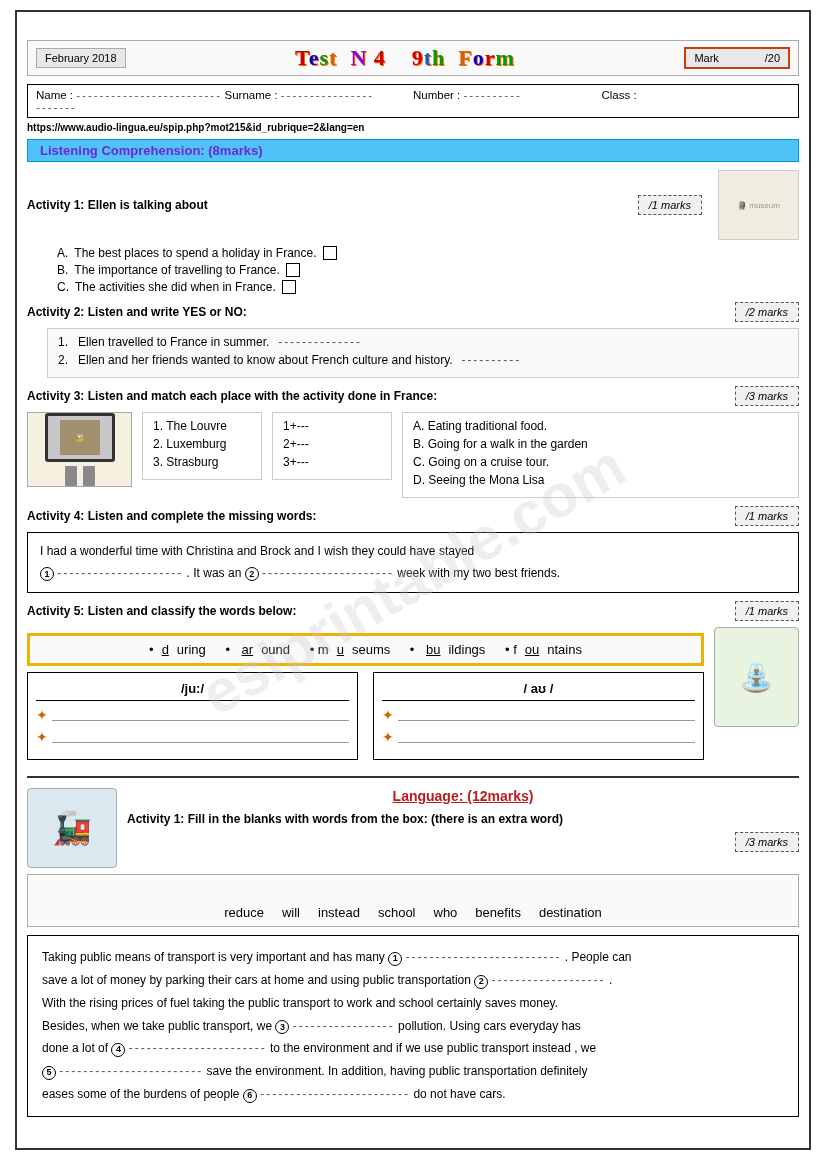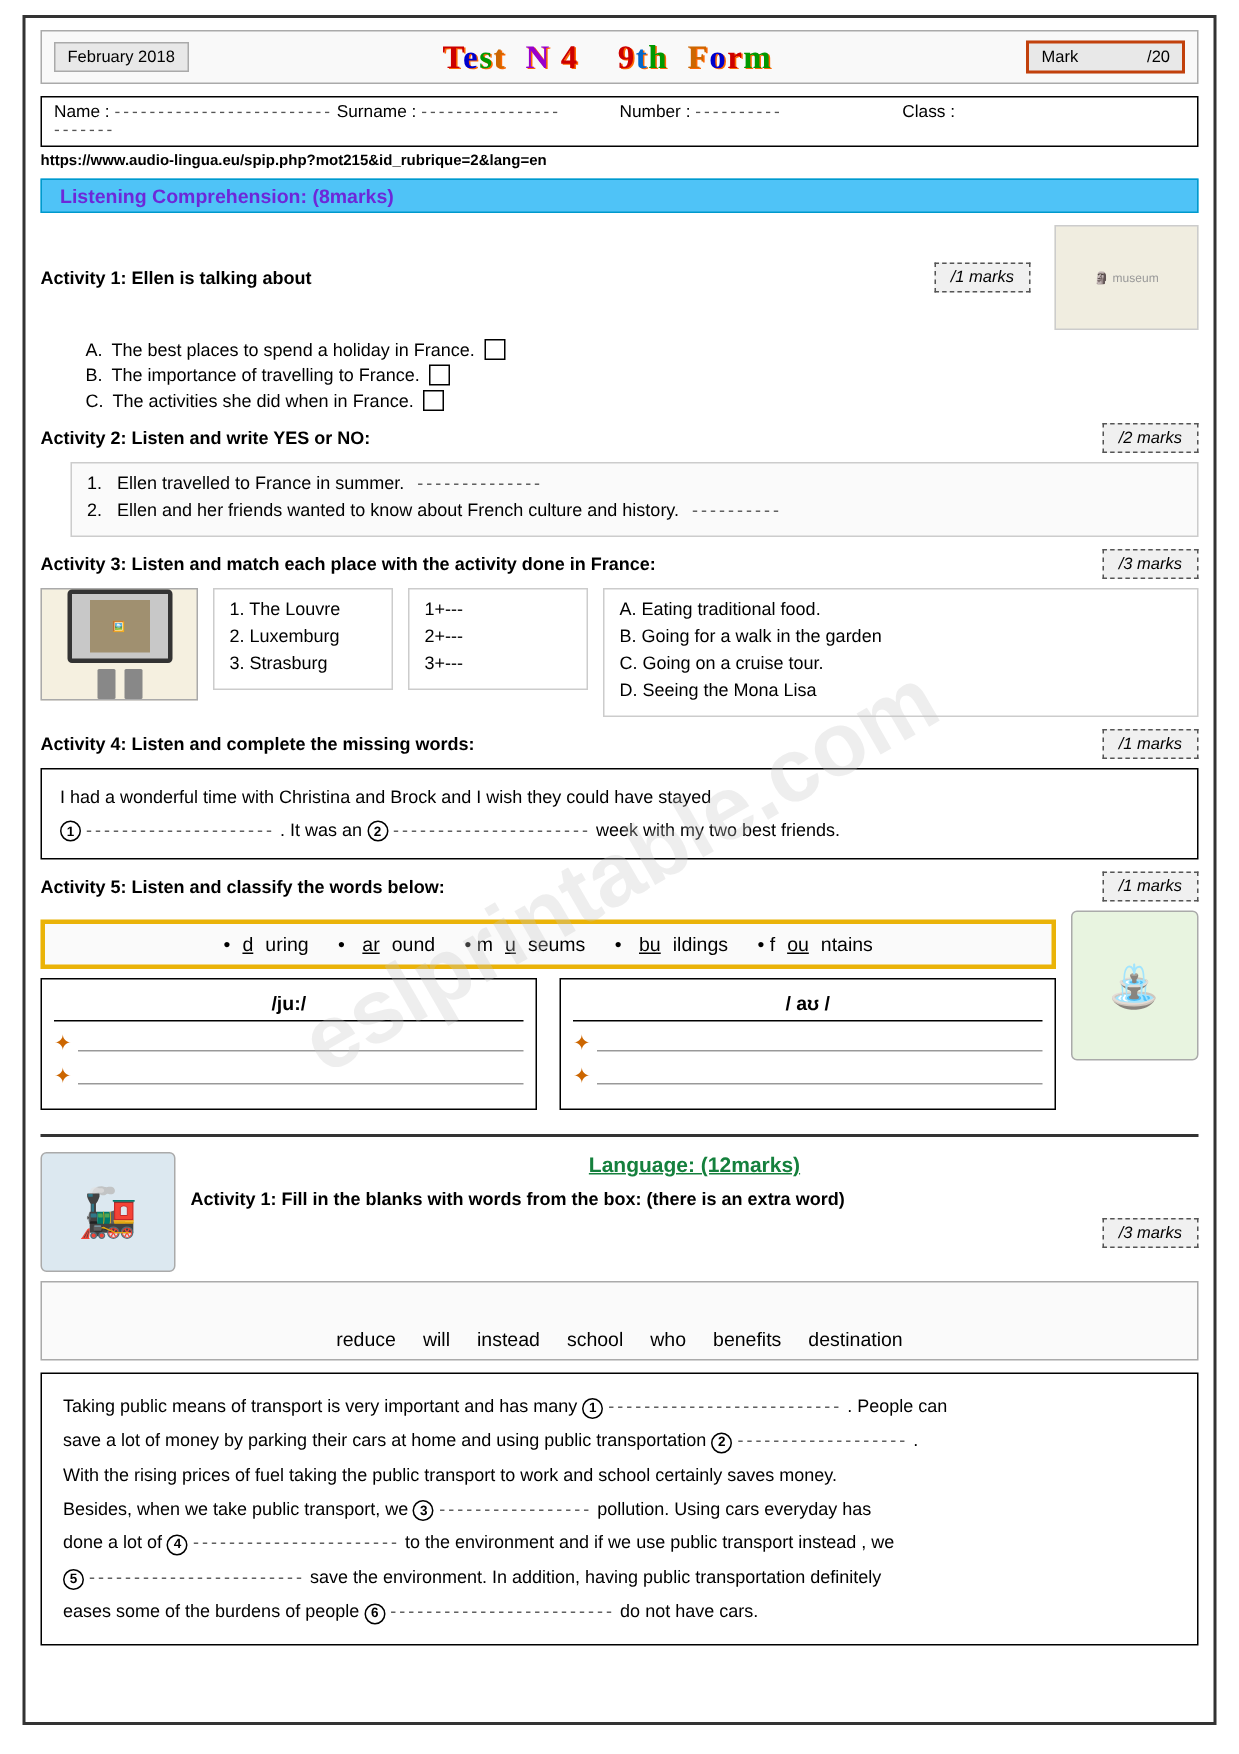--- a/index.html
+++ b/index.html
@@ -20,20 +20,21 @@
     }
     
     .header {
       display: flex;
       align-items: center;
       justify-content: space-between;
       margin-bottom: 8px;
       border: 1px solid #aaa;
       padding: 4px 8px;
       background: #f9f9f9;
+      margin-top: 20px;
     }
     .header-date {
       font-size: 11px;
       border: 1px solid #aaa;
       padding: 3px 8px;
       background: #e8e8e8;
     }
     .header-title {
       font-size: 22px;
       font-weight: bold;
@@ -209,21 +210,21 @@
     }
     
     .section-divider {
       border: none;
       border-top: 2px solid #333;
       margin: 10px 0;
     }
     
     .lang-section-title {
       text-align: center;
-      color: #15803d;
+      color: #b91c1c;
       font-weight: bold;
       font-size: 14px;
       margin-bottom: 6px;
       text-decoration: underline;
     }
     
     .word-bank {
       border: 1px solid #aaa;
       padding: 6px 12px;
       margin: 6px 0 8px 0;
@@ -307,21 +308,21 @@
 
   <div class="section-title">Listening Comprehension: (8marks)</div>
 
   <div class="activity-header">
     <span class="activity-title">
       <span class="bold">Activity 1:</span>
       <span>Ellen is talking about</span>
     </span>
     <div class="marks-badge">/1 marks</div>
 
-    <div style="margin-left:10px; width:96px; height:70px; background:#f0ede0; border:1px solid #ccc; display:flex; align-items:center; justify-content:center; font-size:8px; color:#999; flex-shrink:0;">🗿 museum</div>
+    <div style="margin-left:10px; width:81px; height:70px; background:#f0ede0; border:1px solid #ccc; display:flex; align-items:center; justify-content:center; font-size:8px; color:#999; flex-shrink:0;">🗿 museum</div>
   </div>
 
   <div class="mc-options">
     <div class="mc-option">
       <span>A.</span>
       <span>The best places to spend a holiday in France.</span>
       <span class="mc-box"></span>
     </div>
     <div class="mc-option">
       <span>B.</span>

